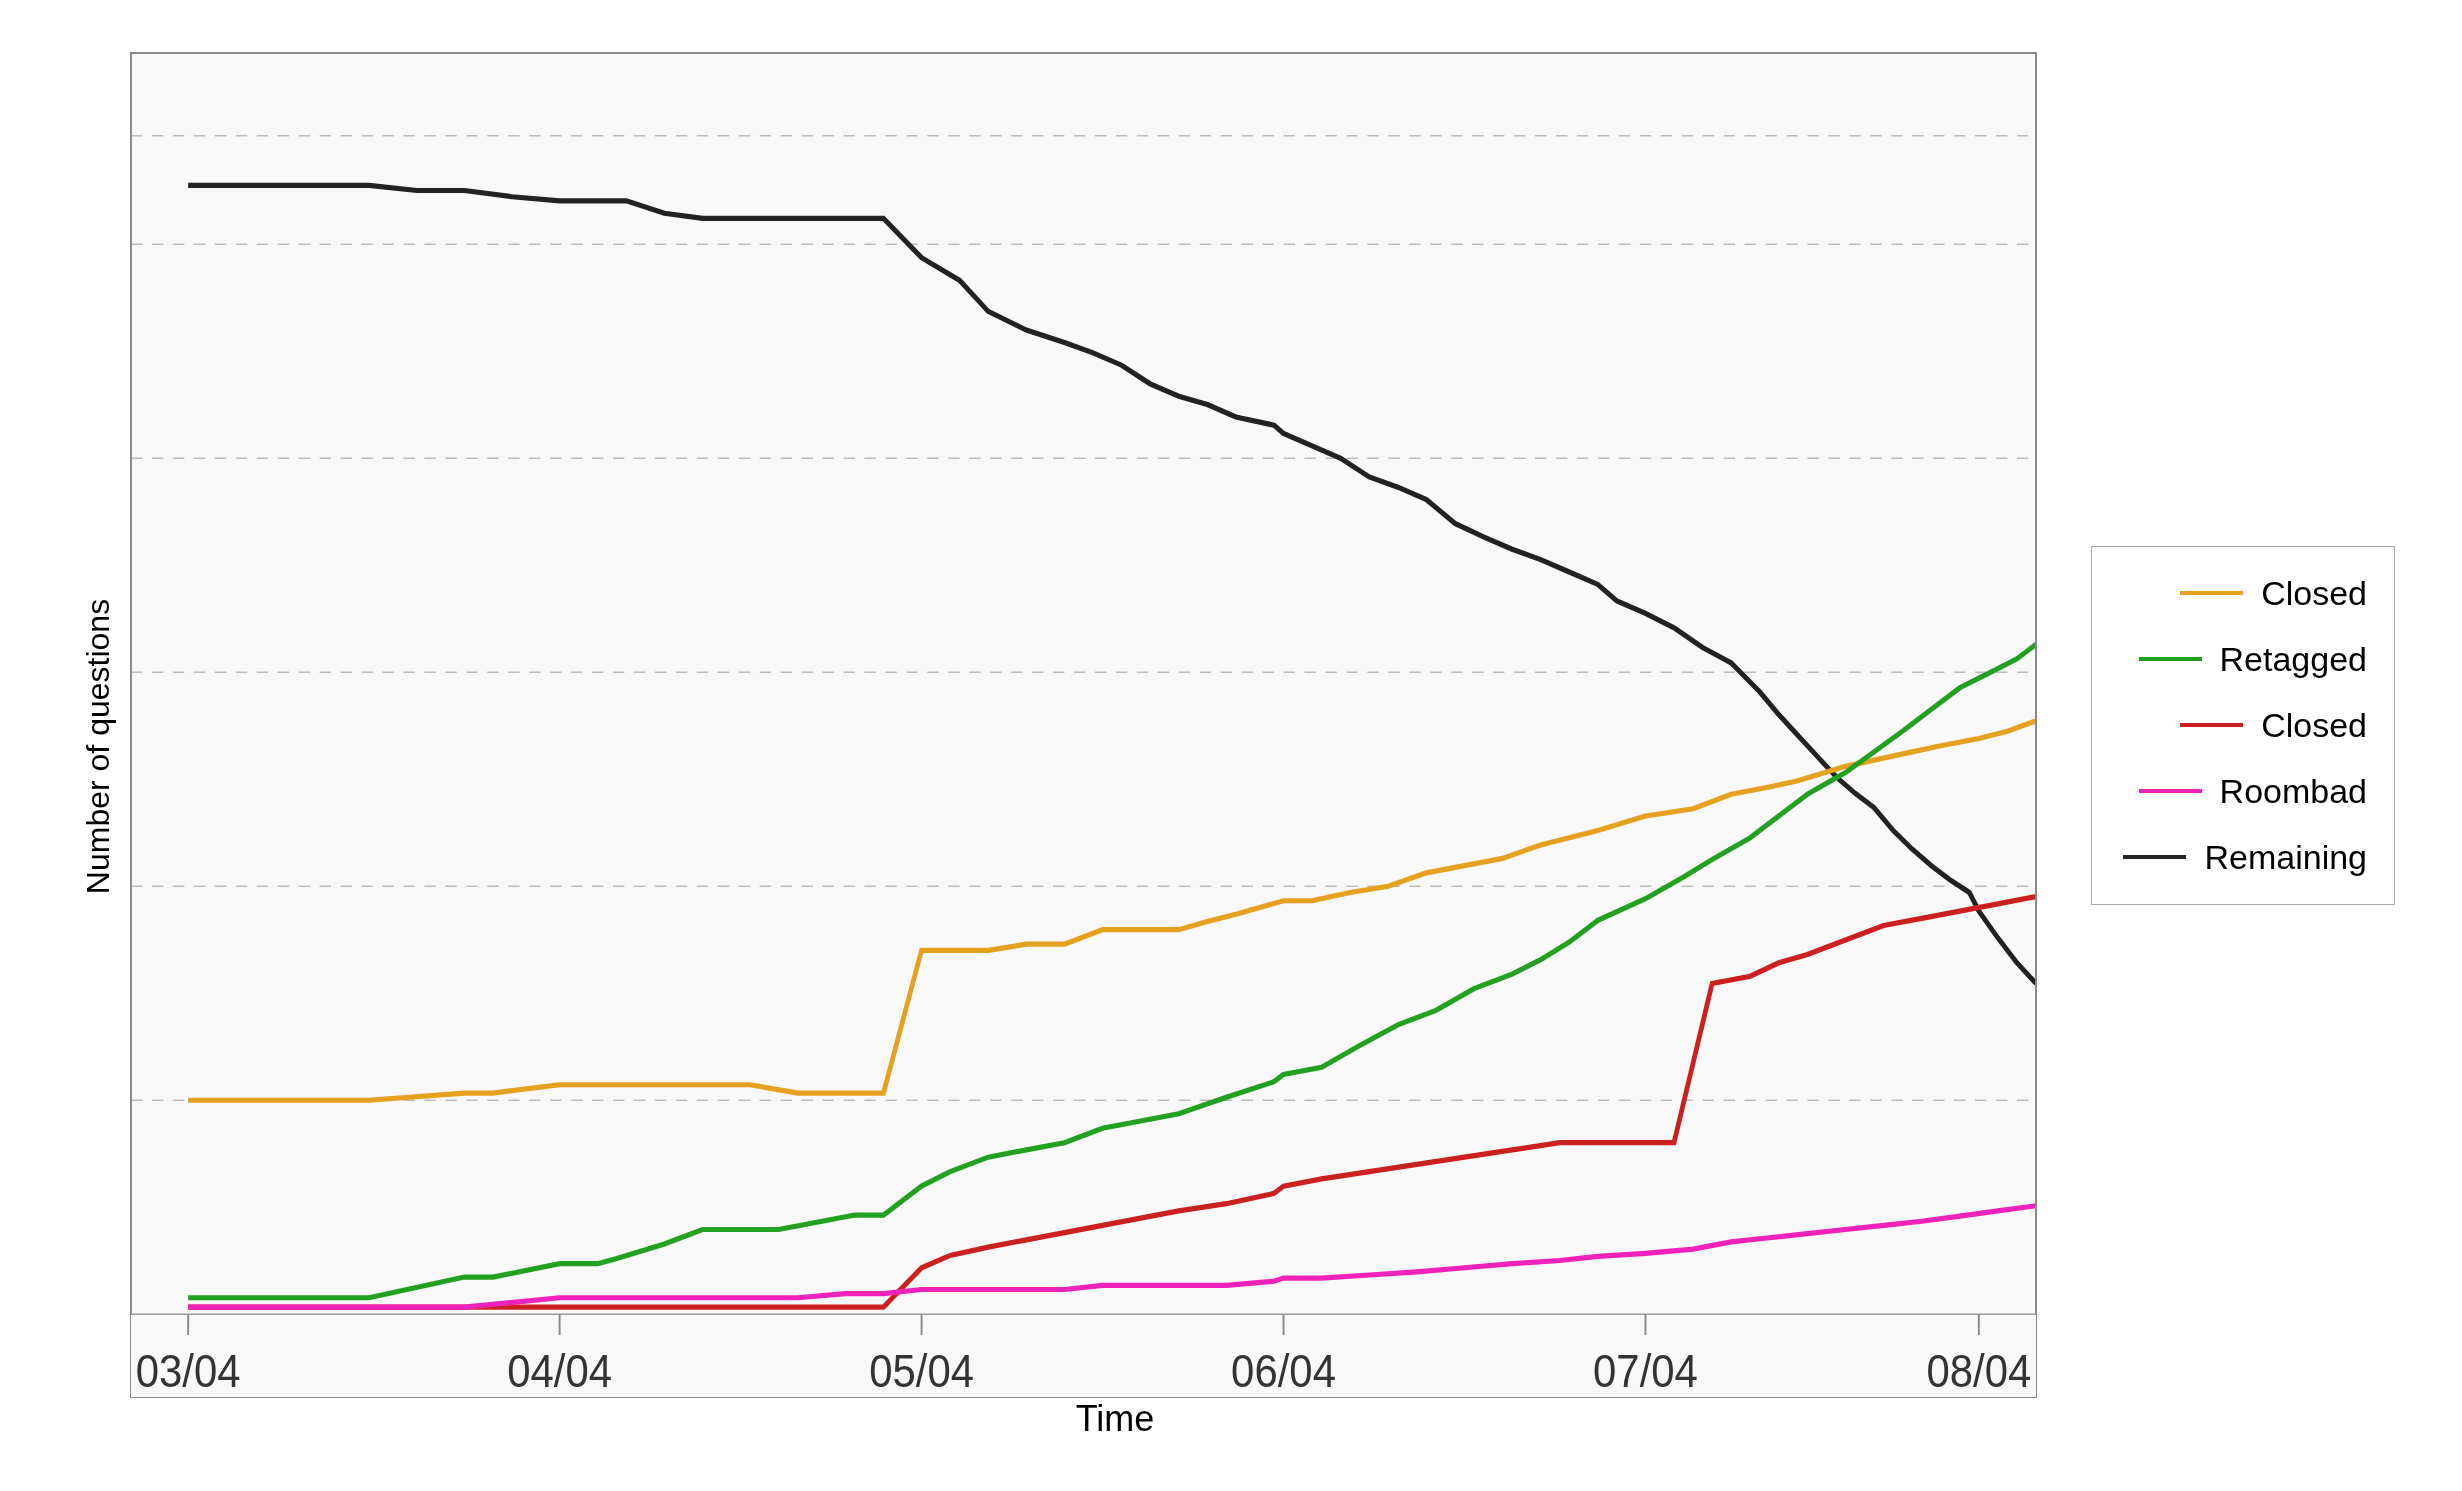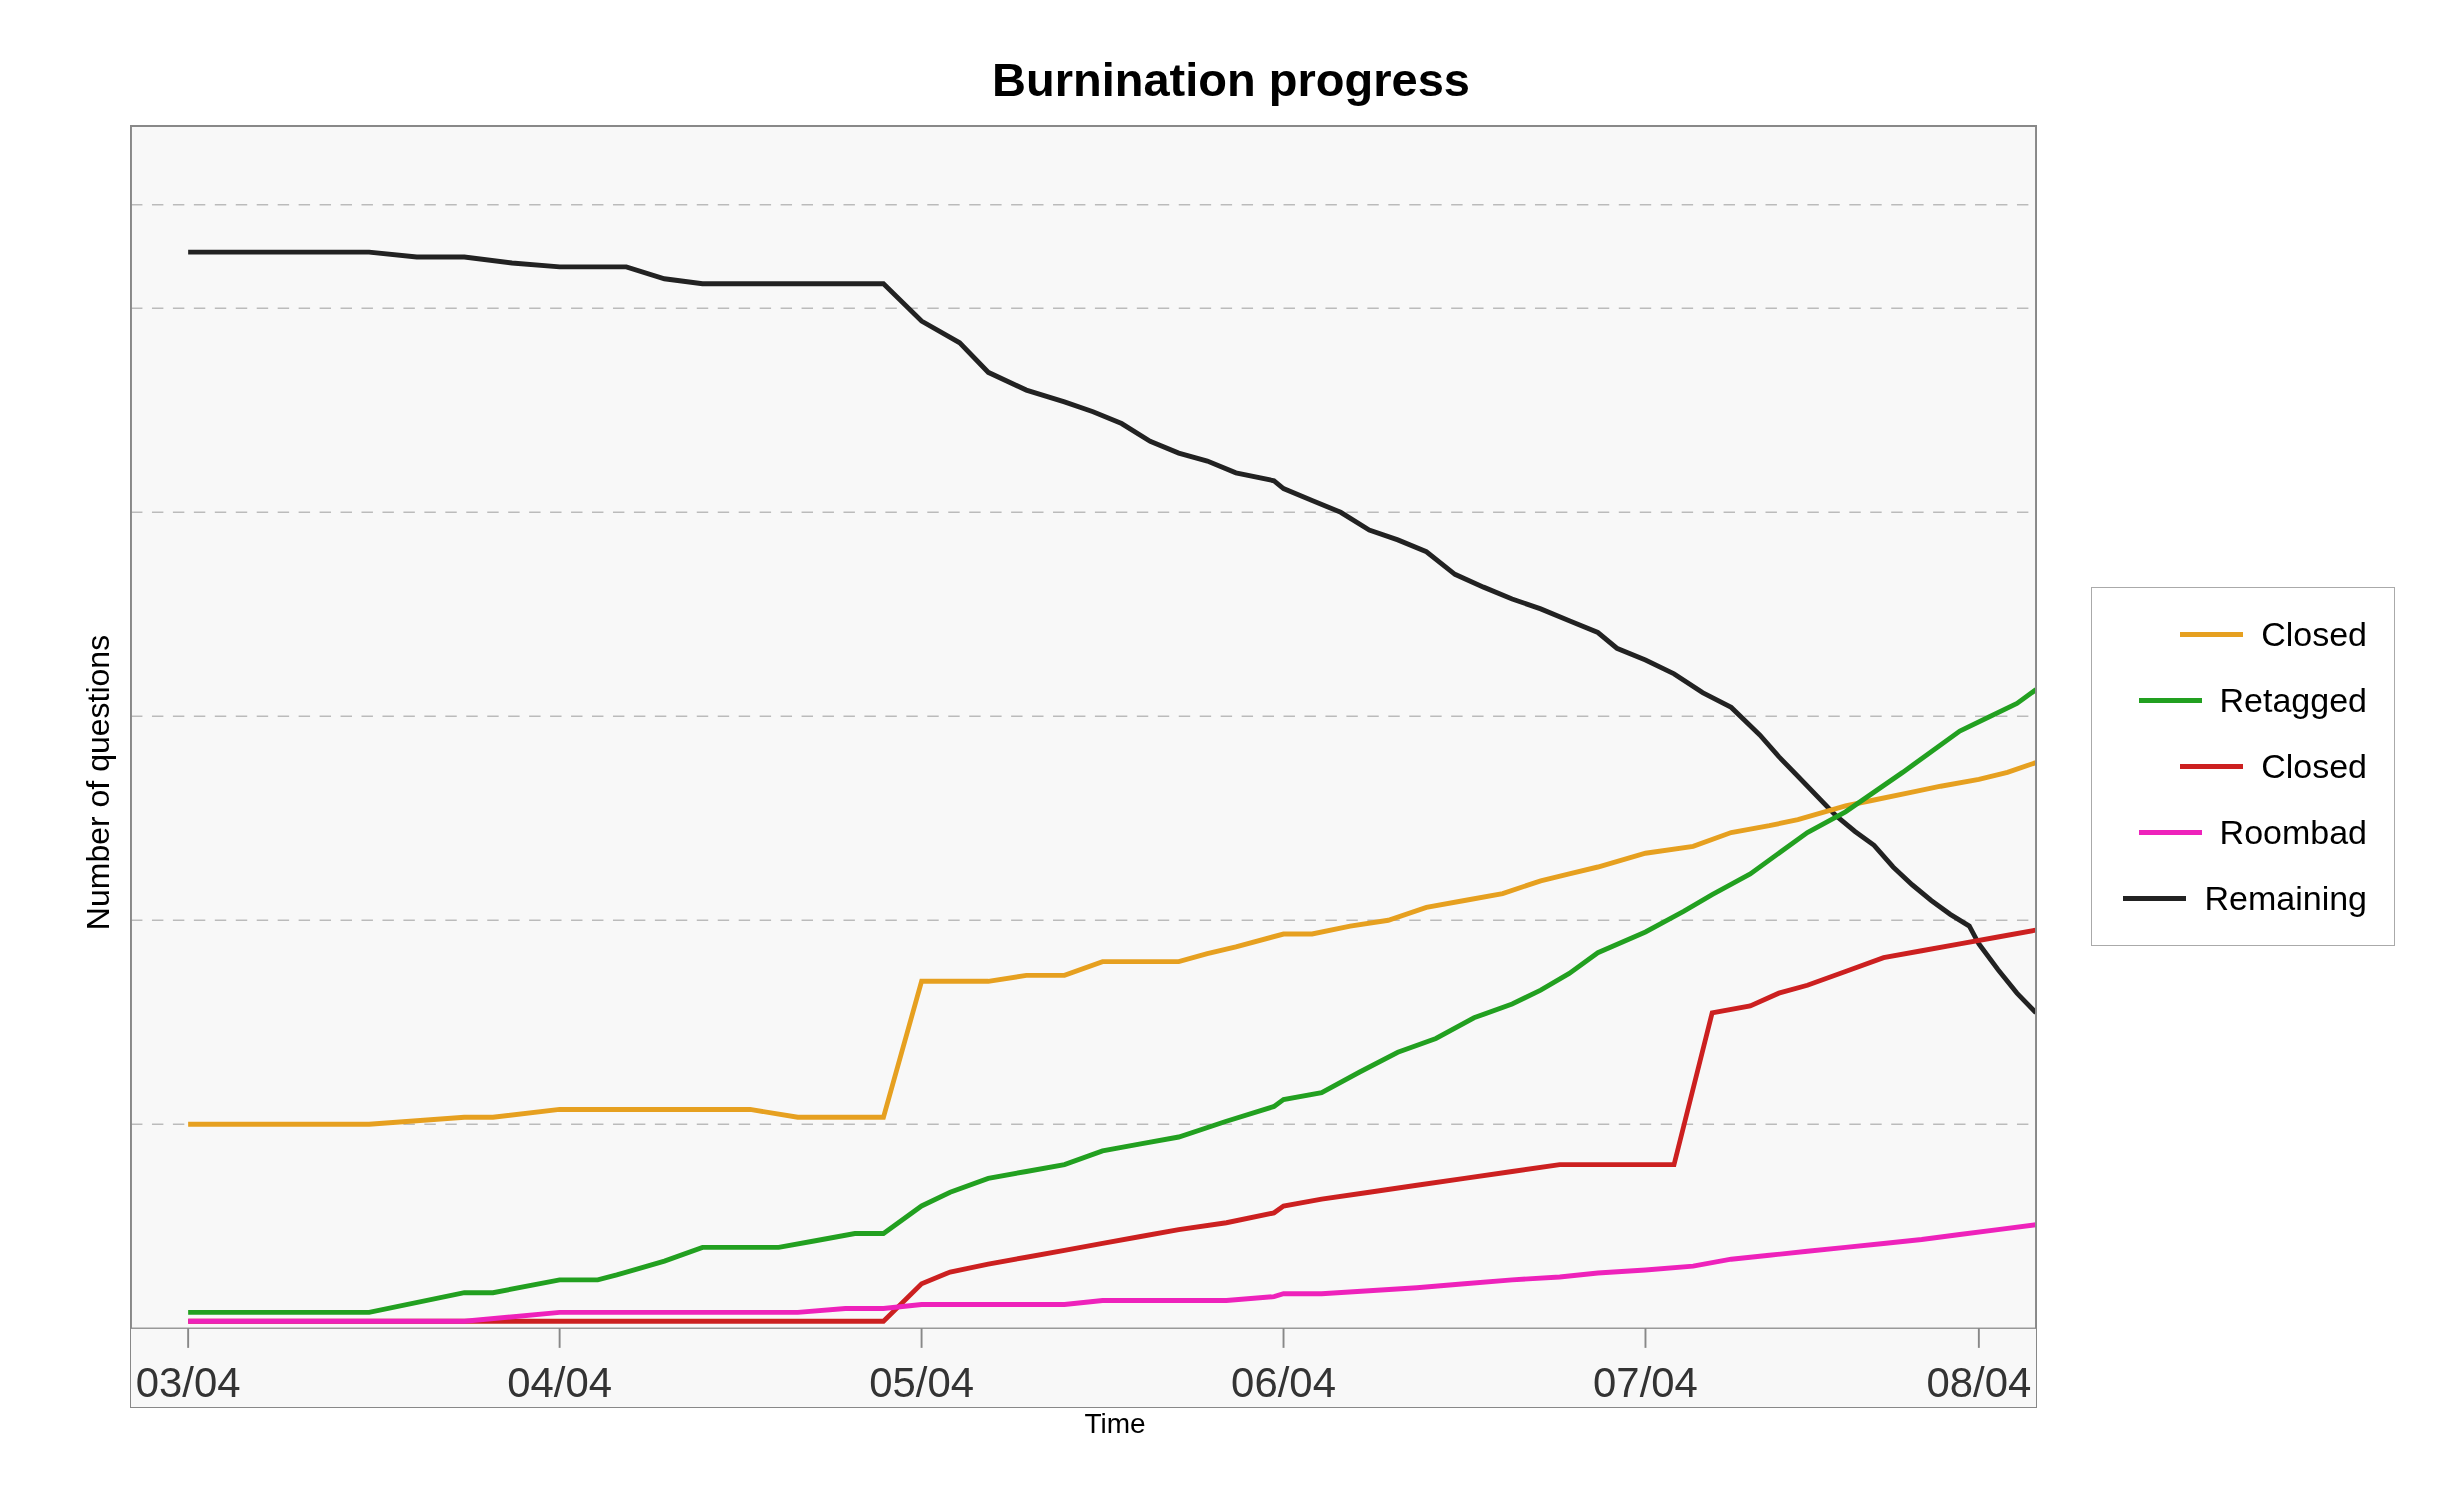--- a/index.html
+++ b/index.html
@@ -72,36 +72,35 @@
       display: flex;
       align-items: center;
       gap: 18px;
       font-size: 34px;
     }
     .legend-line {
       width: 63px;
       height: 4.5px;
     }
     .x-axis-title {
-      font-size: 28px;
+      font-size: 36px;
       text-align: center;
       margin-top: 1px;
     }
     svg.chart-svg {
       width: 100%;
       height: 100%;
       position: absolute;
       top: 0; left: 0;
     }
   </style>
 </head>
 <body>
 
 <div class="chart-container">
-  <div class="chart-title">Burnination progress</div>
   <div class="chart-body">
     <div class="y-label-container">
       <span class="y-label">Number of questions</span>
     </div>
     <div style="display:flex; flex-direction:column; flex:1;">
       <div class="chart-and-legend">
 
         <div class="chart-plot-area">
           <svg class="chart-svg" viewBox="0 0 2000 1300" preserveAspectRatio="none">
 

